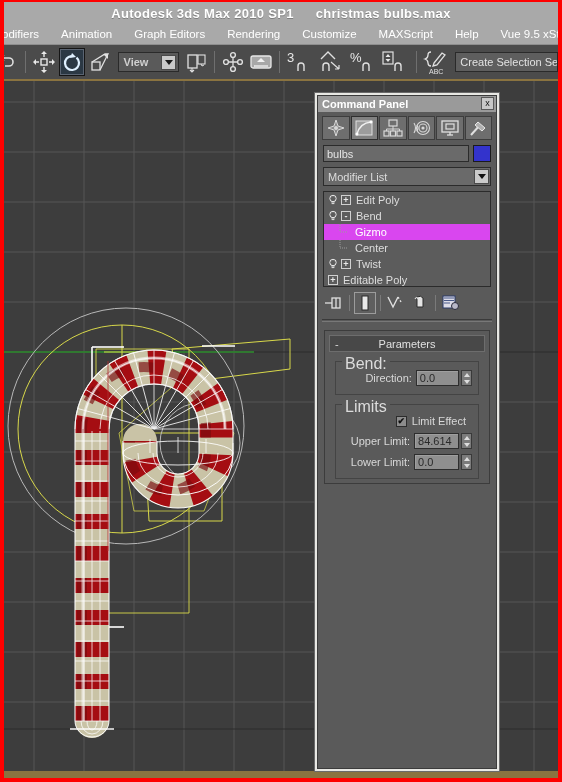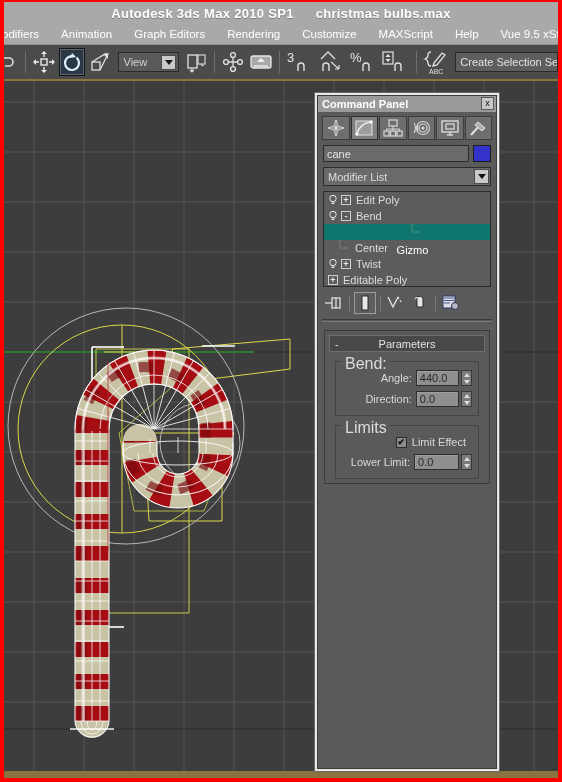--- a/index.html
+++ b/index.html
@@ -63,21 +63,21 @@
     border:1px solid #151515;
     box-shadow:inset 0 0 0 1px #5a6472;
   }
   .tb-sep { width:1px; height:22px; background:#6f6f6f; margin:0 4px; }
   .tb-combo {
     width:66px; height:20px; background:#5a5a5a;
     border:1px solid #2a2a2a;
     display:flex; align-items:center; margin:0 3px;
     position:relative;
   }
-  .tb-combo .lbl { padding-left:5px; font-size:11px; color:#d0d0d0; }
+  .tb-combo .lbl { padding-left:5px; font-size:11px; color:#d0d0d0;font-weight:bold; }
   .tb-combo .arw {
     position:absolute; right:2px; top:2px; width:15px; height:15px;
     background:#c9c9c9; border:1px solid #4a4a4a;
     display:flex; align-items:center; justify-content:center;
   }
   .tb-combo .arw i {
     width:0;height:0;border-left:4px solid transparent;border-right:4px solid transparent;
     border-top:5px solid #1a1a1a; display:block;
   }
   .tb-sel-field {
@@ -171,21 +171,21 @@
   
   #cp-stack {
     margin:5px 5px 0 5px; background:#5c5c5c;
     border:1px solid #2b2b2b; height:96px; overflow:hidden;
   }
   .stk-row {
     height:16px; display:flex; align-items:center;
     font-size:11px; color:#dddddd; padding-left:3px;
     position:relative;
   }
-  .stk-row.sel { background:#0f766e; color:#ffffff;flex-direction:column; }
+  .stk-row.sel { background:#d946ef; color:#ffffff; }
   .stk-bulb { width:12px; height:12px; margin-right:2px; flex:0 0 12px; position:relative; }
   .stk-plus {
     width:10px; height:10px; border:1px solid #d0d0d0; background:#5c5c5c;
     margin-right:5px; flex:0 0 10px;
     display:flex; align-items:center; justify-content:center;
     font-size:9px; line-height:1; color:#e8e8e8; font-weight:bold;
   }
   .stk-indent { width:20px; flex:0 0 20px; height:100%; position:relative; }
   .stk-label { white-space:nowrap; }
 
@@ -613,21 +613,21 @@
         <div class="cp-tab">
           <svg width="20" height="18" viewBox="0 0 20 18">
             <path d="M3 16 L12 6" stroke="#e0e0e0" stroke-width="2"></path>
             <path d="M10 3 L17 9 L14 12 L7 6 Z" fill="#b0b0b0" stroke="#e8e8e8" stroke-width="1"></path>
           </svg>
         </div>
       </div>
 
       <div id="cp-name-row">
         <div id="cp-name">
-          <span>cane</span>
+          <span>bulbs</span>
         </div>
         <div id="cp-color"></div>
       </div>
 
       <div id="cp-modlist">
         <span>Modifier List</span>
         <div class="arw">
             <i></i>
           </div>
       </div>
@@ -735,47 +735,47 @@
 
       <div id="rollout">
         <div id="rollout-hdr">
           <span class="mn">-</span>
           <span class="ttl">Parameters</span>
         </div>
 
         <div class="group">
           <span class="glegend">Bend:</span>
           <div class="fieldrow">
-            <span class="flabel" style="width:78px;">Angle:</span>
-            <span class="fbox" style="width:48px;">
-              <span>440.0</span>
-            </span>
-            <span class="spin">
-                <i class="up"></i>
-                <i class="dn"></i>
-              </span>
-          </div>
-          <div class="fieldrow">
             <span class="flabel" style="width:78px;">Direction:</span>
             <span class="fbox" style="width:48px;">
               <span>0.0</span>
             </span>
             <span class="spin">
                 <i class="up"></i>
                 <i class="dn"></i>
               </span>
           </div>
         </div>
 
 
         <div class="group" style="padding-top:10px;">
           <span class="glegend">Limits</span>
           <div class="chkrow">
             <span class="chk">✔</span>
             <span class="rl">Limit Effect</span>
+          </div>
+          <div class="fieldrow">
+            <span class="flabel" style="width:76px;">Upper Limit:</span>
+            <span class="fbox" style="width:50px;">
+              <span>84.614</span>
+            </span>
+            <span class="spin">
+                <i class="up"></i>
+                <i class="dn"></i>
+              </span>
           </div>
           <div class="fieldrow">
             <span class="flabel" style="width:76px;">Lower Limit:</span>
             <span class="fbox" style="width:50px;">
               <span>0.0</span>
             </span>
             <span class="spin">
                 <i class="up"></i>
                 <i class="dn"></i>
               </span>

